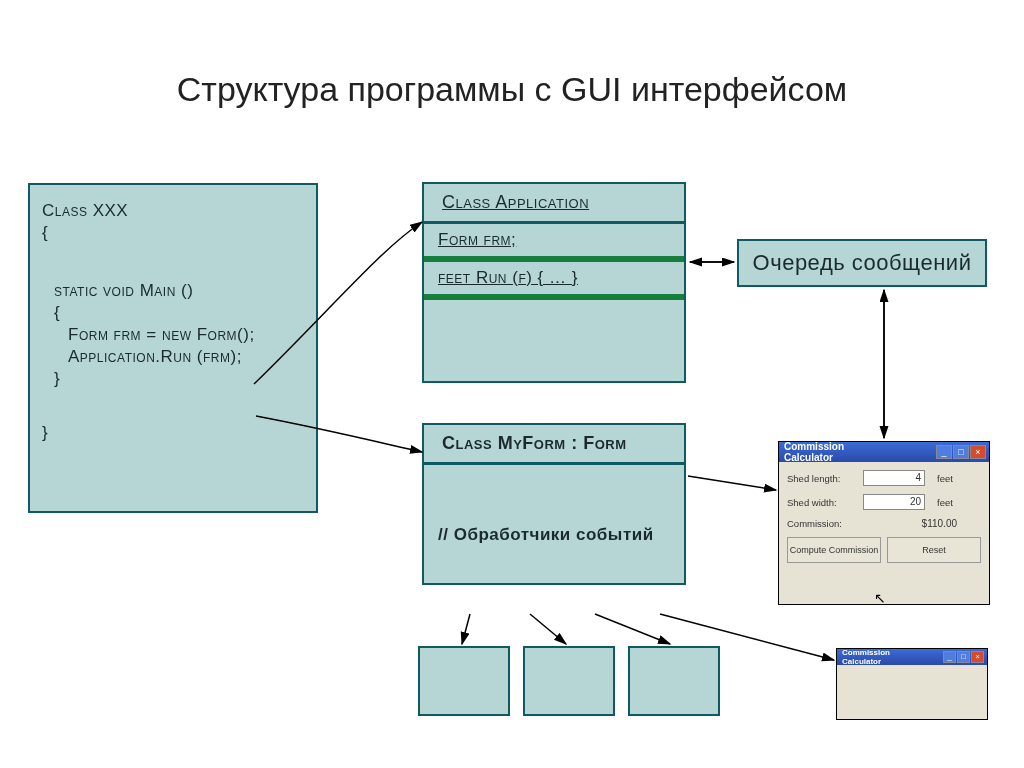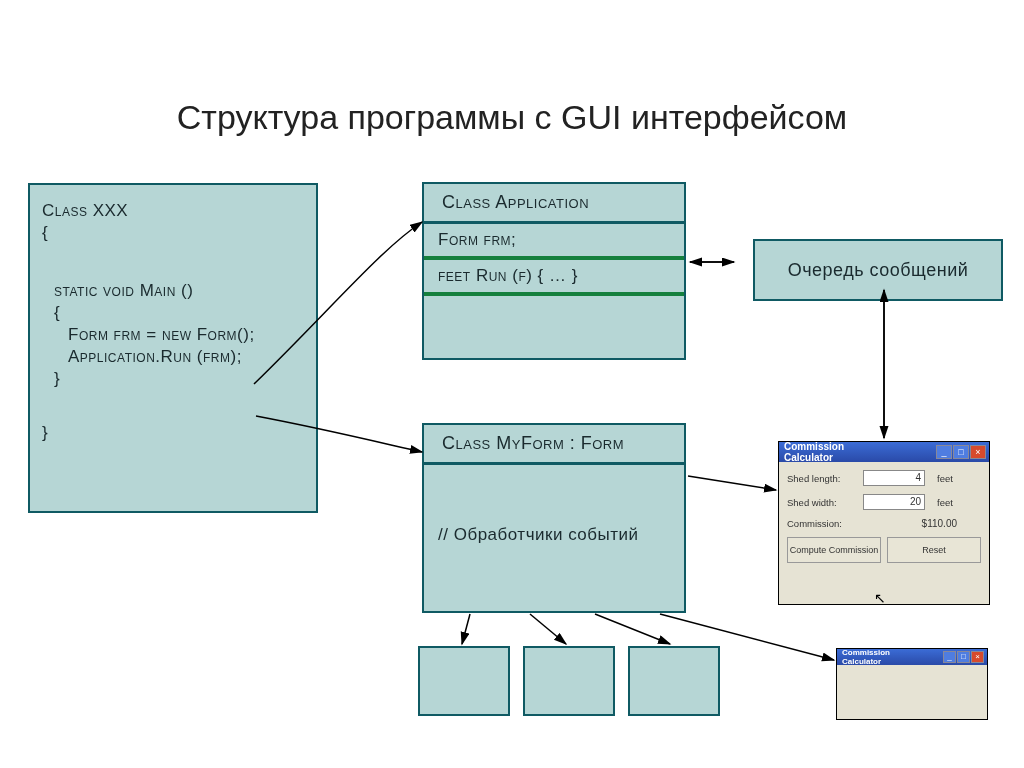--- a/index.html
+++ b/index.html
@@ -10,21 +10,20 @@
     position: relative;
     overflow: hidden;
   }
   .slide-title {
     position: absolute;
     top: 70px; left: 0; right: 0;
     text-align: center;
     font-size: 34px;
     color: #222;
     font-weight: 400;
-    margin-top: 28px;
   }
   .box {
     position: absolute;
     background: #b6d6d5;
     border: 2px solid #0f5a63;
     font-size: 17px;
     color: #1a2a2e;
     letter-spacing: .5px;
     font-variant: small-caps;
   }
@@ -34,44 +33,43 @@
     padding: 14px 10px;
     font-size: 17px;
   }
   .classxxx .ln { margin: 2px 0; font-variant: small-caps; }
   .lvl0 { padding-left: 2px; }
   .lvl1 { padding-left: 14px; }
   .lvl2 { padding-left: 28px; }
 
   
   .classapp {
-    left: 422px; top: 182px; width: 264px; height: 178px;
+    left: 422px; top: 182px; width: 264px; height: 201px; text-decoration: underline;
   }
   .classapp .hdr, .classform .hdr {
     border-bottom: 3px solid #0f5a63;
     padding: 8px 18px;
     font-variant: small-caps;
     font-size: 18px;
   }
-  .row { border-bottom: 4px solid #15803d; padding: 6px 14px; font-variant: small-caps; font-size: 17px; min-height: 28px; }
+  .row { border-bottom: 6px solid #15803d; padding: 6px 14px; font-variant: small-caps; font-size: 17px; min-height: 28px; }
   .row:last-child { border-bottom: none; }
 
   
   .classform {
-    left: 422px; top: 423px; width: 264px; height: 190px;
+    left: 422px; top: 423px; width: 264px; height: 162px; font-weight: bold;
   }
   .emptyrow { height: 54px; border-bottom: none; }
 
   
   .msgq {
-    left: 737px; top: 239px; width: 250px; height: 62px;
+    left: 737px; top: 239px; width: 250px; height: 48px;
     display:flex; align-items:center; justify-content:center;
-    font-size: 18px;
+    font-size: 22px;
     font-variant: normal;
-    margin-left: 16px;
   }
 
   
   .evt { width: 92px; height: 70px; top: 646px; }
   .evt1 { left: 418px; }
   .evt2 { left: 523px; }
   .evt3 { left: 628px; }
 
   
   .calcwin {

